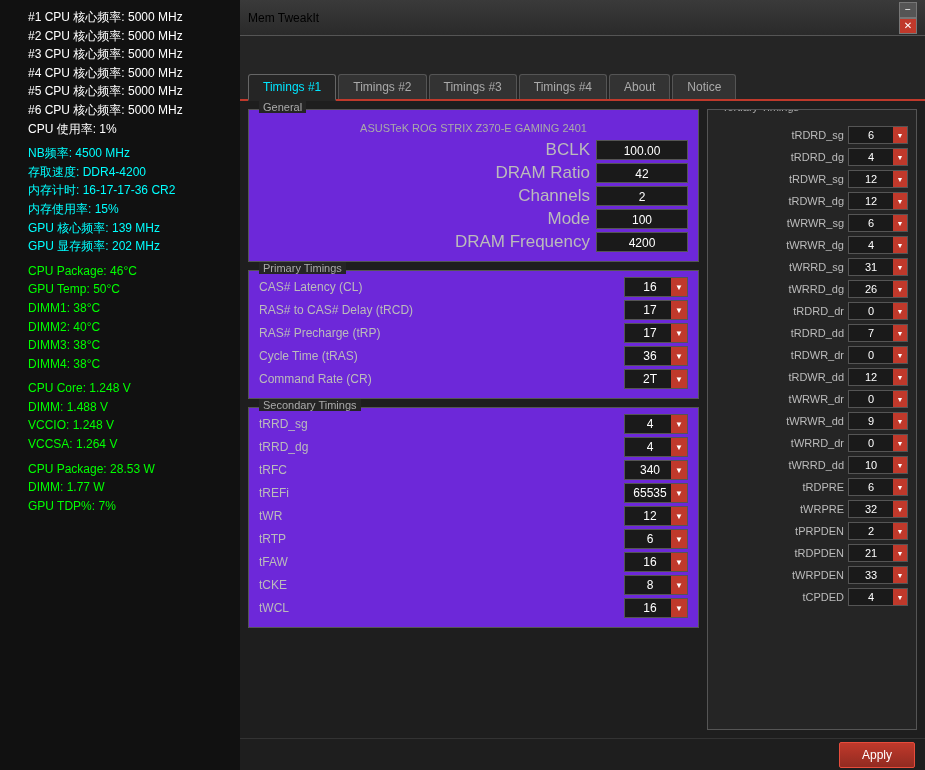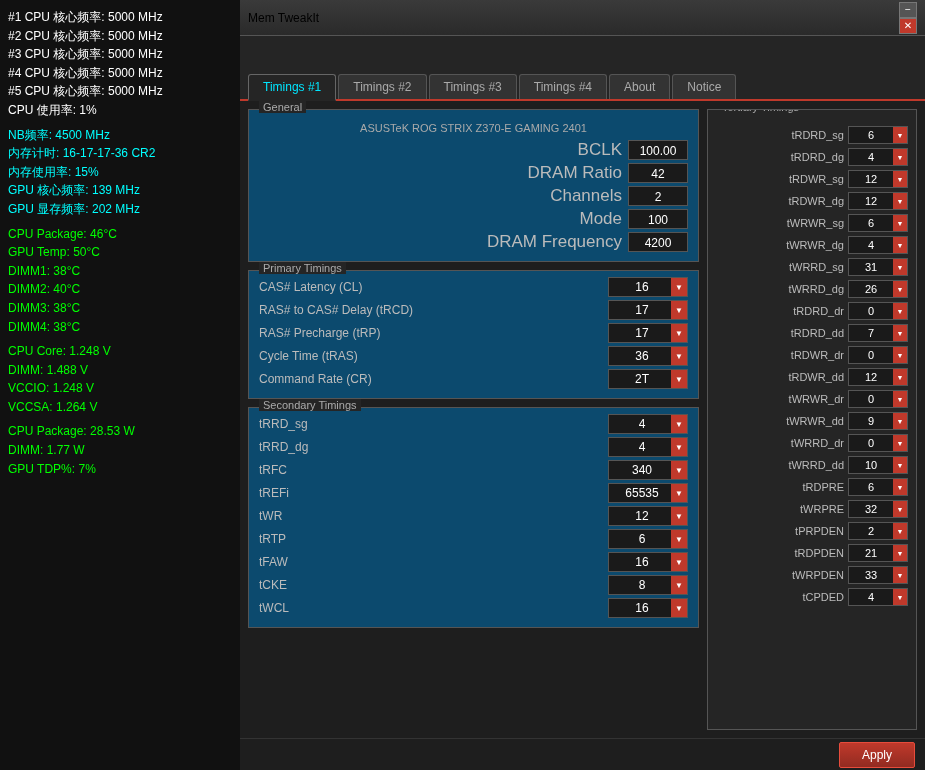--- a/index.html
+++ b/index.html
@@ -19,20 +19,21 @@
       height: 770px;
       background: #111;
       padding: 8px;
       overflow: hidden;
     }
     .sidebar-line {
       color: #00ff00;
       font-size: 12px;
       line-height: 1.55;
       white-space: nowrap;
+      margin-left: 20px;
     }
     .sidebar-line.cyan { color: #00ffff; }
     .sidebar-line.white { color: #ffffff; }
 
     
     #main-window {
       width: 685px;
       height: 770px;
       background: #1e1e1e;
       display: flex;
@@ -105,21 +106,21 @@
     #left-col {
       flex: 1;
       display: flex;
       flex-direction: column;
       gap: 8px;
     }
 
     
     .section-box {
       border: 1px solid #555;
-      background: #0c4a6e;
+      background: #6d28d9;
       padding: 6px 10px;
       position: relative;
     }
     .section-title {
       position: absolute;
       top: -9px;
       left: 10px;
       background: #252525;
       color: #aaa;
       font-size: 11px;
@@ -146,21 +147,21 @@
     .field-label {
       color: #bbb;
       font-size: 17px;
       text-align: right;
       flex: 1;
     }
     .field-value {
       background: #1a1a1a;
       color: #fff;
       border: 1px solid #555;
-      width: 60px;
+      width: 92px;
       height: 20px;
       font-size: 12px;
       text-align: center;
       line-height: 20px;
     }
 
     
     .dropdown-row {
       display: flex;
       align-items: center;
@@ -171,21 +172,21 @@
     .dropdown-label {
       color: #bbb;
       font-size: 12px;
       flex: 1;
     }
     .dropdown-ctrl {
       display: flex;
       align-items: center;
       background: #1a1a1a;
       border: 1px solid #555;
-      width: 80px;
+      width: 64px;
       height: 20px;
     }
     .dropdown-val {
       flex: 1;
       color: #fff;
       font-size: 12px;
       text-align: center;
       padding-left: 4px;
     }
     .dropdown-arrow {
@@ -288,23 +289,25 @@
   </style>
 </head>
 <body>
 
 <div id="sidebar">
     <div class="sidebar-line white">#1 CPU 核心频率: 5000 MHz</div>
     <div class="sidebar-line white">#2 CPU 核心频率: 5000 MHz</div>
     <div class="sidebar-line white">#3 CPU 核心频率: 5000 MHz</div>
     <div class="sidebar-line white">#4 CPU 核心频率: 5000 MHz</div>
     <div class="sidebar-line white">#5 CPU 核心频率: 5000 MHz</div>
+    <div class="sidebar-line white">#6 CPU 核心频率: 5000 MHz</div>
     <div class="sidebar-line white">CPU 使用率: 1%</div>
     <div class="sidebar-line white" style="height: 6px;"></div>
     <div class="sidebar-line cyan">NB频率: 4500 MHz</div>
+    <div class="sidebar-line cyan">存取速度: DDR4-4200</div>
     <div class="sidebar-line cyan">内存计时: 16-17-17-36 CR2</div>
     <div class="sidebar-line cyan">内存使用率: 15%</div>
     <div class="sidebar-line cyan">GPU 核心频率: 139 MHz</div>
     <div class="sidebar-line cyan">GPU 显存频率: 202 MHz</div>
     <div class="sidebar-line white" style="height: 6px;"></div>
     <div class="sidebar-line ">CPU Package: 46°C</div>
     <div class="sidebar-line ">GPU Temp: 50°C</div>
     <div class="sidebar-line ">DIMM1: 38°C</div>
     <div class="sidebar-line ">DIMM2: 40°C</div>
     <div class="sidebar-line ">DIMM3: 38°C</div>

